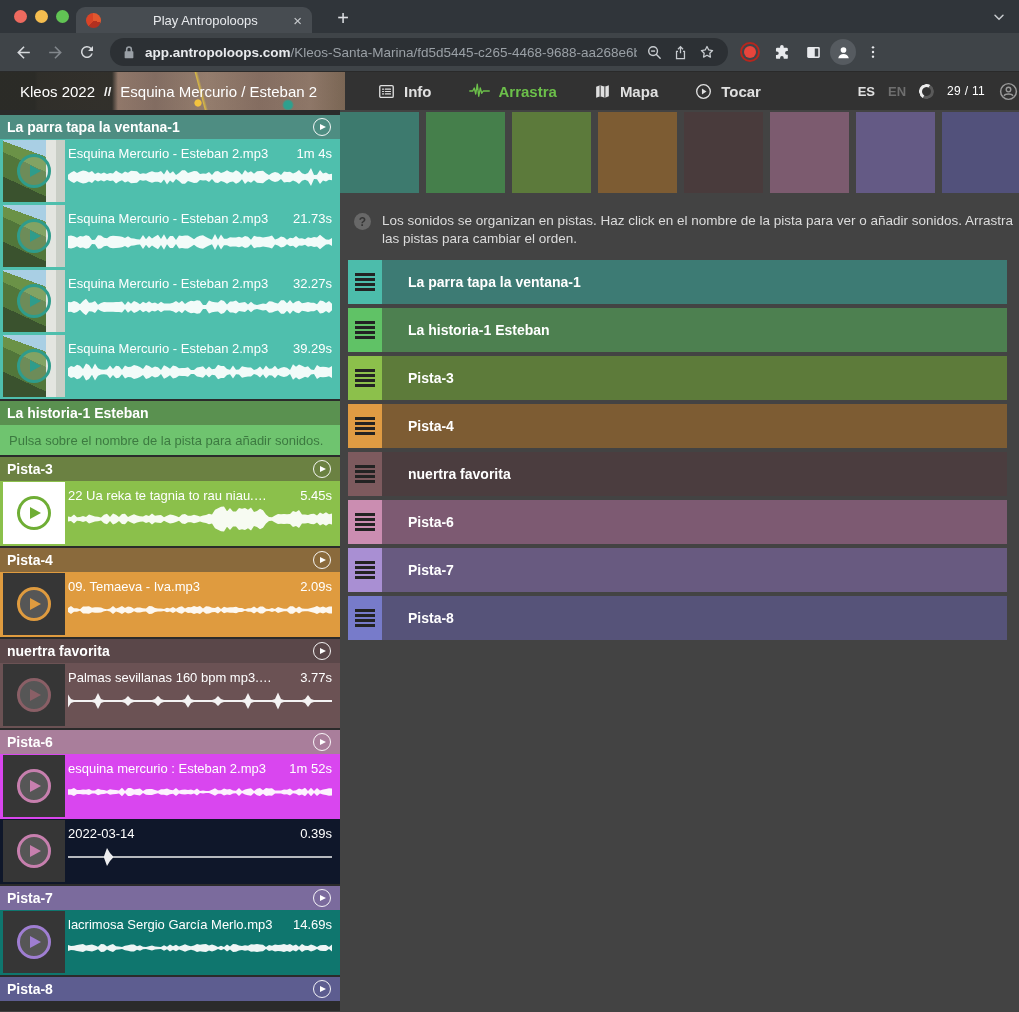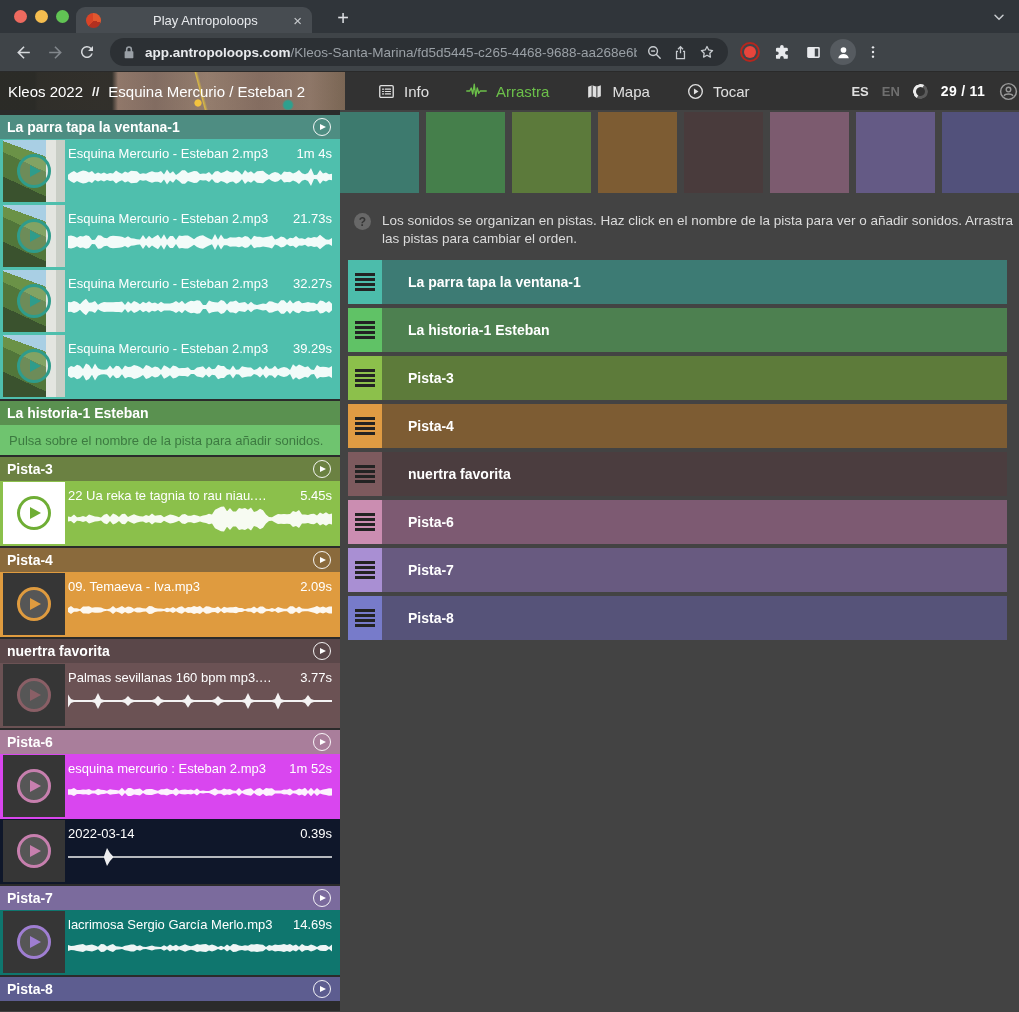--- a/index.html
+++ b/index.html
@@ -31,40 +31,40 @@
   .url b { color:#e8eaed; font-weight:700; }
   .url span { color:#9aa0a6; }
   .rec { width:12px; height:12px; border-radius:50%; background:#e8453c;
     outline:2px solid #b6261d; outline-offset:2px; margin:0 8px; }
   .avatar { width:26px; height:26px; border-radius:50%; background:#565b60; display:flex;
     align-items:center; justify-content:center; }
 
   
   .appheader { height:38px; background:#323232; display:flex; align-items:center; color:#e0e0e0; }
   .crumb { width:345px; height:100%; flex:0 0 auto; display:flex; align-items:center; gap:9px;
-    padding-left:8px; color:#fff; font-size:15px; white-space:nowrap; position:relative;
+    padding-left:20px; color:#fff; font-size:15px; white-space:nowrap; position:relative;
     background:
       radial-gradient(circle 4px at 198px 31px, #f2c23e 0 3.2px, rgba(0,0,0,0) 4px),
       radial-gradient(circle 6px at 288px 33px, #2ea08e 0 4px, rgba(0,0,0,0) 6px),
       linear-gradient(75deg, rgba(0,0,0,0) 57.5%, #d8b944 57.8%, rgba(0,0,0,0) 58.6%),
       linear-gradient(90deg, rgba(42,42,38,.95) 0 112px, rgba(42,42,38,.30) 118px),
       linear-gradient(90deg, #3f4038 0 10%, #9b8572 11%, #b5917e 20%, #c5a08c 30%,
         #a8897b 45%, #c2a18c 60%, #ab8a7a 75%, #b99884 90%, #9d8068 100%); }
   .crumb .proj { font-weight:500; }
   .crumb .sep { font-weight:700; font-size:13px; opacity:.95; }
   .crumb .ttl { font-weight:400; }
   .nav { display:flex; align-items:center; gap:36px; padding-left:32px; font-size:15px; }
-  .navitem { display:flex; align-items:center; gap:8px; }
+  .navitem { display:flex; align-items:center; gap:8px;font-weight:bold; }
   .navitem.active { color:#6cc04a; }
   .hdr-right { margin-left:auto; display:flex; align-items:center; gap:13px; }
   .lang { font-size:13px; font-weight:700; }
   .lang.off { color:#6f6f6f; }
   .loader { width:15px; height:15px; border-radius:50%; border:3px solid #5a5a5a;
     border-top-color:#ececec; border-left-color:#ececec; transform:rotate(-15deg); }
-  .counter { font-size:14px; font-weight:700; color:#fff; letter-spacing:.3px; }
+  .counter { font-size:12px; font-weight:400; color:#fff; letter-spacing:.3px; }
 
   
   .content { display:flex; height:901px; background:#434343; }
 
   
   .sidebar { width:340px; flex:0 0 auto; background:#2b2b2b; padding-top:5px; overflow:hidden; }
   .tsec { margin-bottom:2px; }
   .thead { height:24px; display:flex; align-items:center; padding:0 9px 0 7px; color:#fff;
     font-size:14px; font-weight:700; }
   .playbtn { margin-left:auto; width:18px; height:18px; border:1.5px solid rgba(255,255,255,.92);

